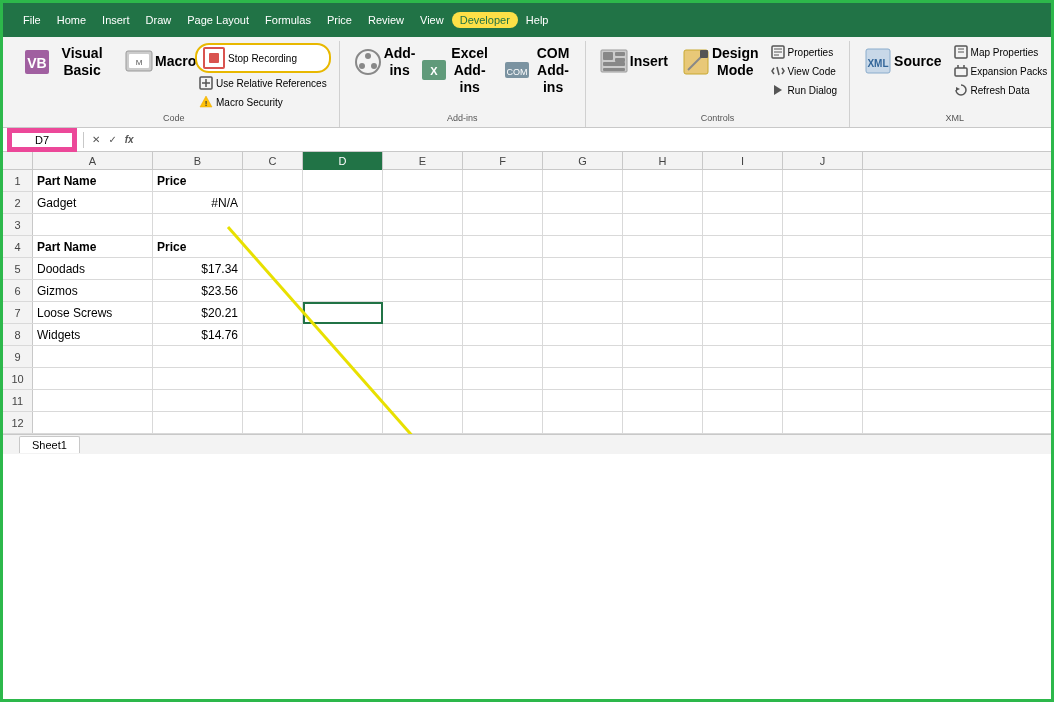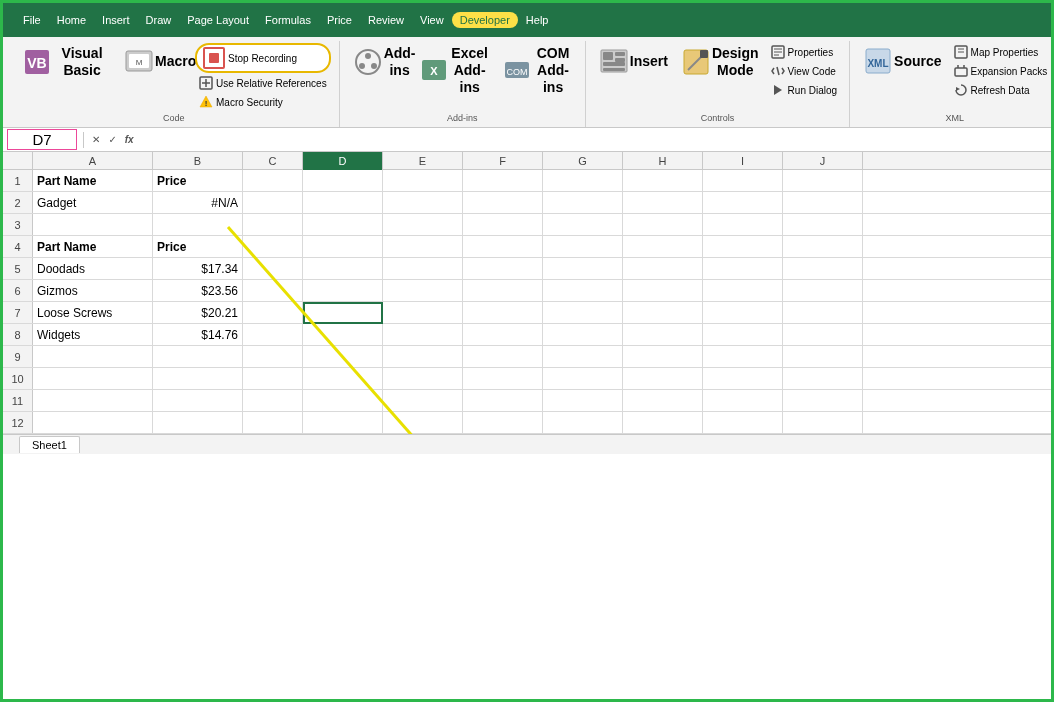--- a/index.html
+++ b/index.html
@@ -118,23 +118,23 @@
       display: flex;
       align-items: center;
       background: #fff;
       border-bottom: 1px solid #c8c8c8;
       height: 24px;
       padding: 0 4px;
       gap: 4px;
     }
     .name-box {
       width: 70px;
-      border: 1px solid #ec4899;
+      border: 5px solid #ec4899;
       padding: 1px 4px;
-      font-size: 15px;
+      font-size: 11px;
       text-align: center;
     }
     .formula-bar-divider {
       width: 1px;
       height: 16px;
       background: #c8c8c8;
       margin: 0 2px;
     }
     .formula-icon {
       font-size: 10px;

